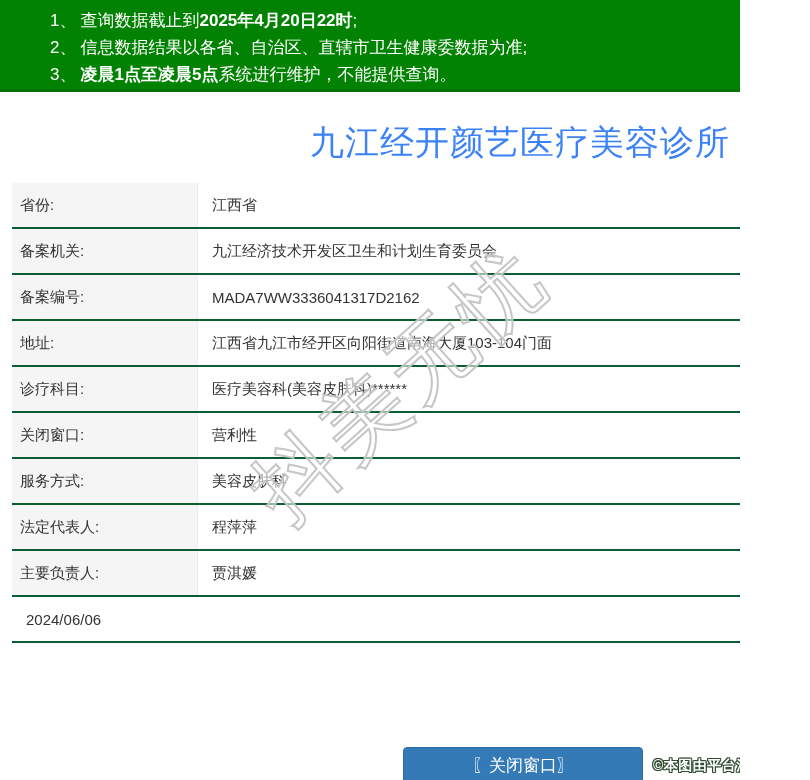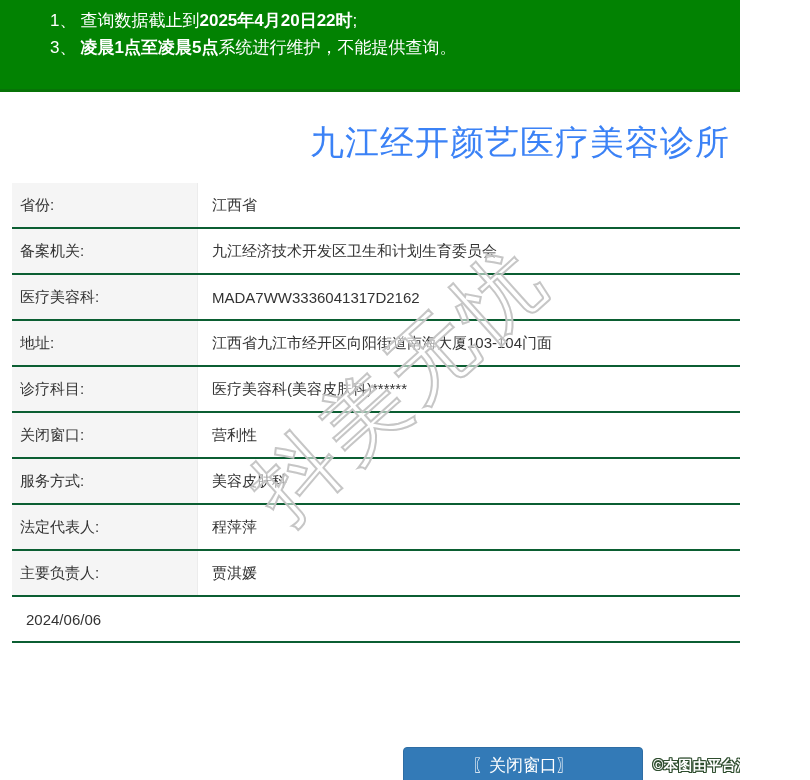--- a/index.html
+++ b/index.html
@@ -49,39 +49,42 @@
 </head>
 <body>
 
 <div class="stage">
 
   <div class="banner">
     <div class="banner-line">
       <span class="num">1、</span><span>查询数据截止到</span><span class="b">2025年4月20日22时</span><span>;</span>
     </div>
     <div class="banner-line">
+      <span class="num">2、</span><span>信息数据结果以各省、自治区、直辖市卫生健康委数据为准;</span>
+    </div>
+    <div class="banner-line">
       <span class="num">3、</span><span class="b">凌晨1点至凌晨5点</span><span>系统进行维护，不能提供查询。</span>
     </div>
   </div>
 
   <div class="title-wrap">
     <span class="page-title">九江经开颜艺医疗美容诊所</span>
   </div>
 
   <div class="detail-table">
     <div class="detail-row">
       <div class="detail-label">省份:</div>
       <div class="detail-value">江西省</div>
     </div>
     <div class="detail-row">
       <div class="detail-label">备案机关:</div>
       <div class="detail-value">九江经济技术开发区卫生和计划生育委员会</div>
     </div>
     <div class="detail-row">
-      <div class="detail-label">医疗美容科:</div>
+      <div class="detail-label">备案编号:</div>
       <div class="detail-value">MADA7WW3336041317D2162</div>
     </div>
     <div class="detail-row">
       <div class="detail-label">地址:</div>
       <div class="detail-value">江西省九江市经开区向阳街道南海大厦103-104门面</div>
     </div>
     <div class="detail-row">
       <div class="detail-label">诊疗科目:</div>
       <div class="detail-value">医疗美容科(美容皮肤科)******</div>
     </div>

